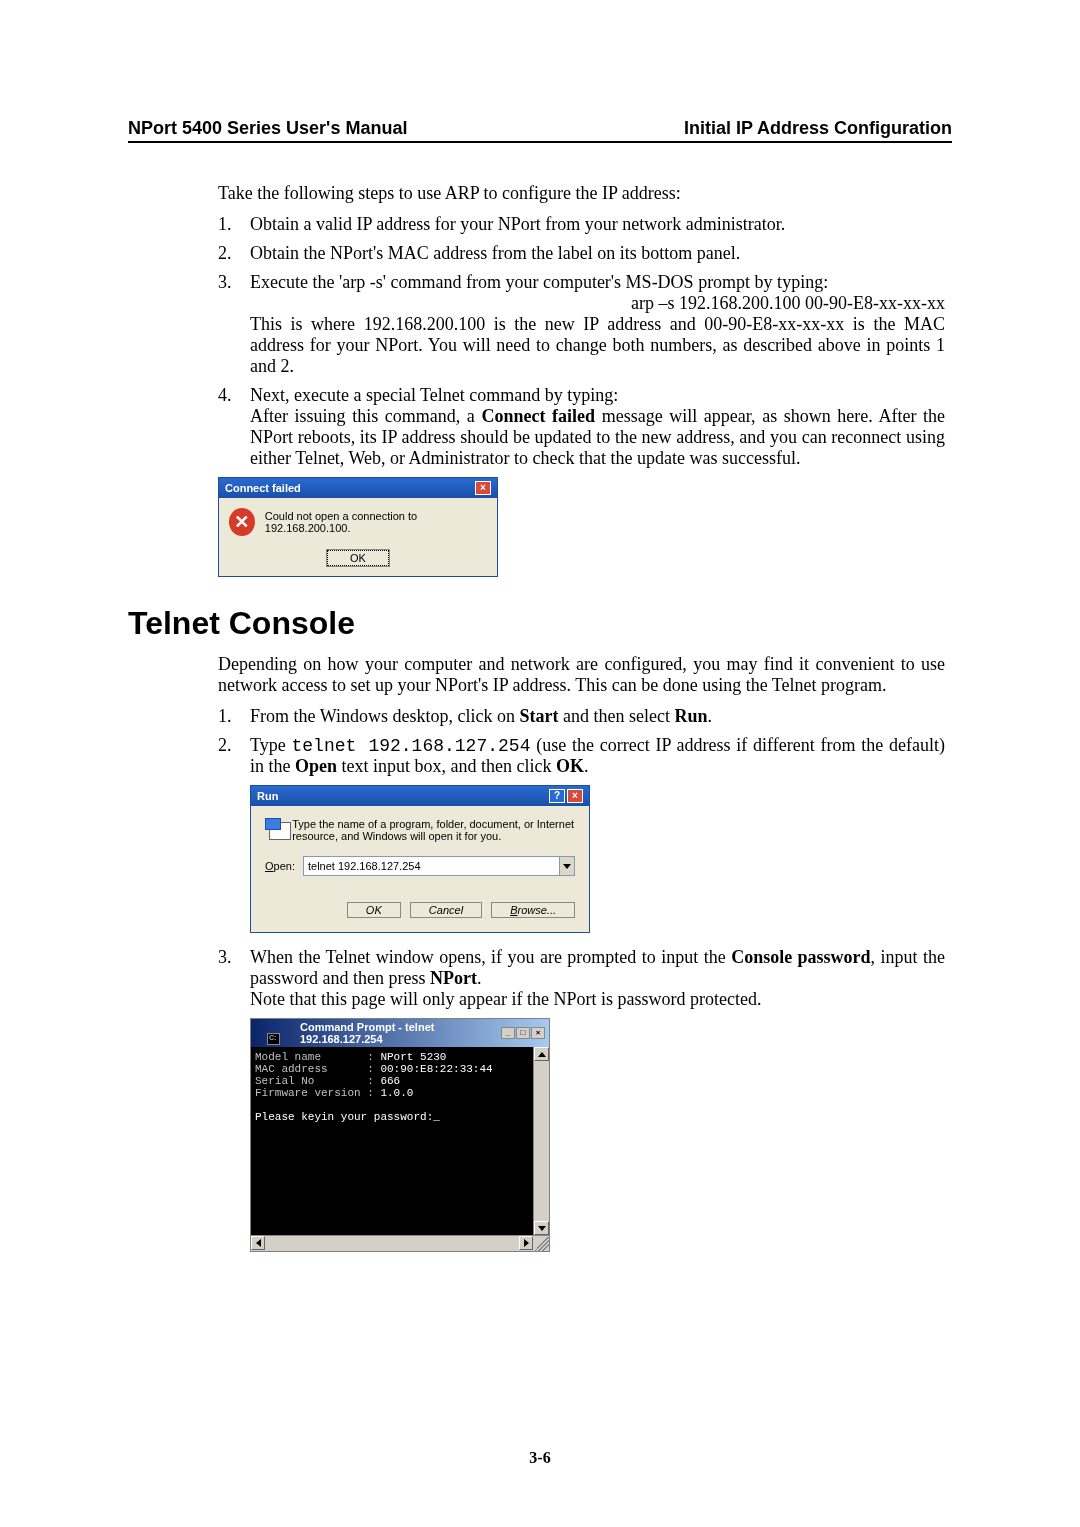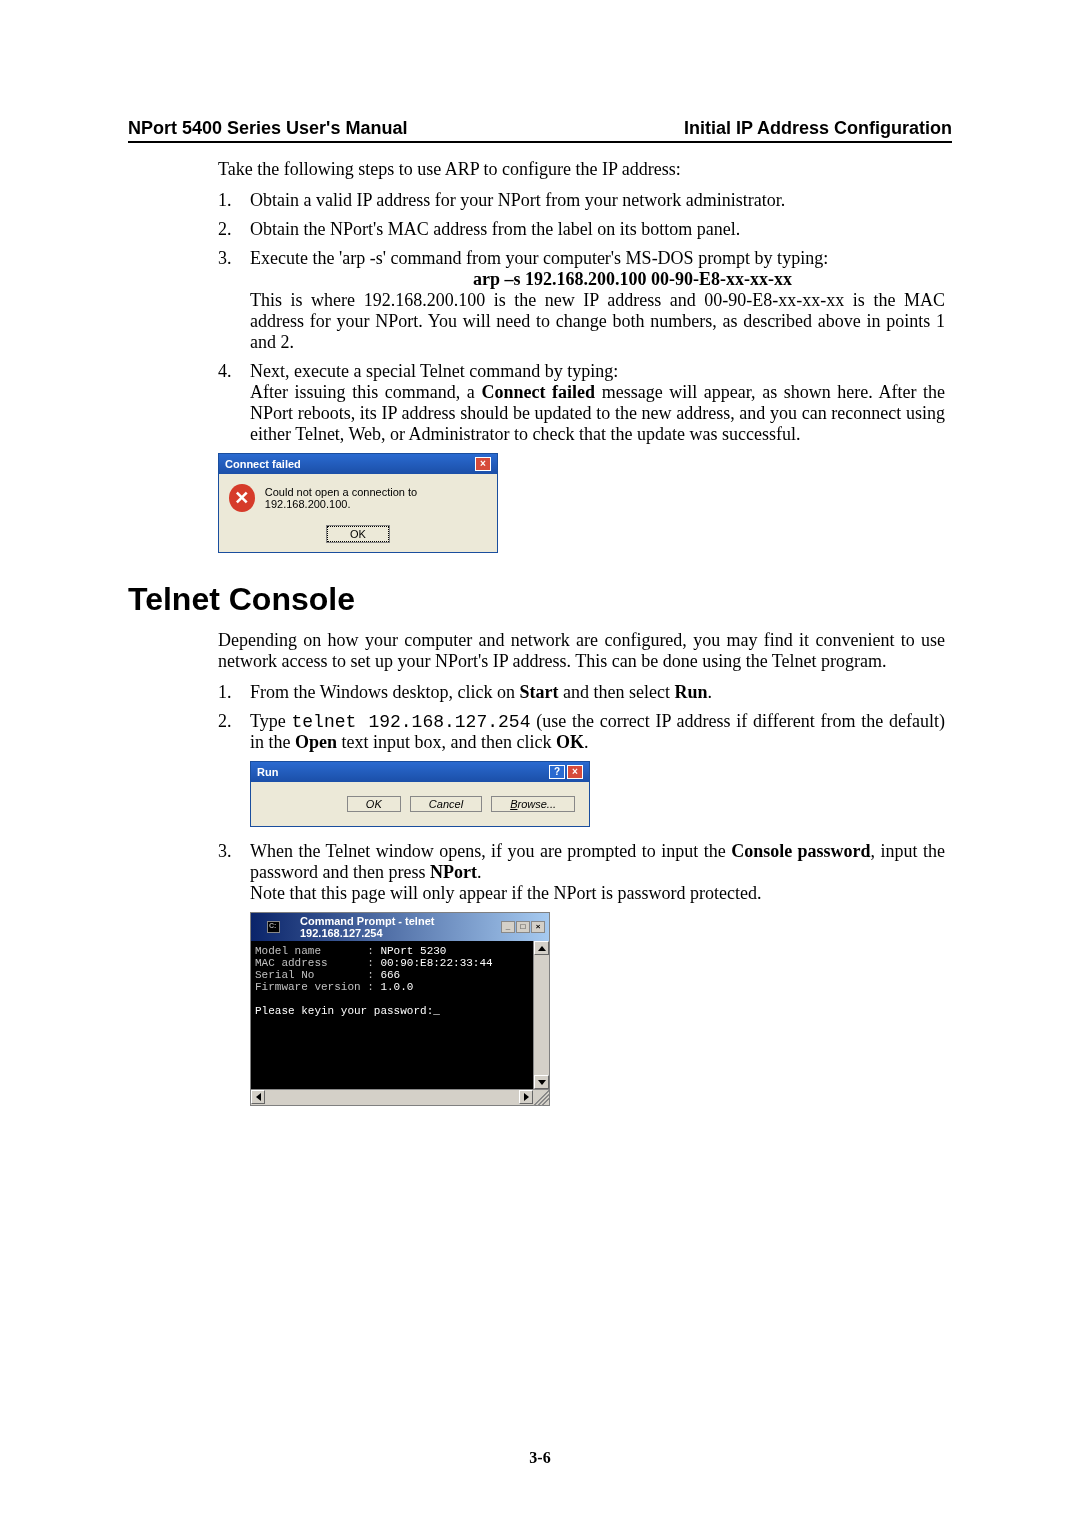--- a/index.html
+++ b/index.html
@@ -14,42 +14,42 @@
       position: relative;
     }
     .header-row {
       display: flex;
       justify-content: space-between;
       font-family: Arial, sans-serif;
       font-weight: bold;
       font-size: 18px;
       border-bottom: 2px solid #000;
       padding-bottom: 2px;
-      margin-bottom: 16px;
+      margin-bottom: 40px;
     }
     .body-indent {
       margin-left: 90px;
       margin-right: 7px;
     }
     .intro { margin-bottom: 10px; }
     .list-num {
       display: table;
       margin-bottom: 8px;
       width: 100%;
     }
     .list-num .num {
       display: table-cell;
       width: 32px;
       vertical-align: top;
     }
     .list-num .content {
       display: table-cell;
       vertical-align: top;
     }
-    .centered { text-align: center; padding-left: 70px; font-weight: bold; }
+    .centered { text-align: right; padding-left: 70px; }
     .mono { font-family: "Courier New", monospace; }
     .justify { text-align: justify; }
     
     .dlg-connect {
       margin-left: 90px;
       margin-top: 6px;
       width: 280px;
       border: 1px solid #1a4e9e;
       background: #ece9d8;
       font-family: Tahoma, sans-serif;
@@ -194,37 +194,37 @@
       font-family: Tahoma, sans-serif;
       font-size: 11px;
     }
     .cmd-title {
       background: linear-gradient(to right,#0a246a,#a6caf0);
       color:#fff;
       display:flex; justify-content:space-between; align-items:center;
       padding:2px 4px;
       font-weight:bold;
     }
-    .cmd-title-left { display:flex; align-items:center; gap:20px;margin-left:12px; }
+    .cmd-title-left { display:flex; align-items:flex-end; gap:20px;margin-left:12px; }
     .cmd-icon2 { width:14px; height:12px; background:#000; border:1px solid #888; position:relative; }
     .cmd-icon2::after { content:"C:"; color:#aaa; font-size:7px; position:absolute; left:1px; top:0; }
     .cmd-winbtns { display:flex; gap:1px; }
     .cmd-wb {
       width:14px; height:12px; background:#d4d0c8; border:1px solid #888;
       font-size:8px; line-height:10px; text-align:center; color:#000;
     }
     .cmd-body-wrap { display:flex; }
     .cmd-body {
       background:#000;
       color:#c0c0c0;
       font-family: "Courier New", monospace;
       font-size: 11px;
       padding:4px;
       flex:1;
-      height: 148px;
+      height: 188px;
       white-space: pre;
       overflow:hidden;
     }
     .cmd-body .hl { color:#fff; }
     .cmd-vscroll {
       width:16px; background:#d4d0c8; border-left:1px solid #888;
       display:flex; flex-direction:column; justify-content:space-between;
     }
     .cmd-sbtn {
       height:14px; background:#d4d0c8; border:1px solid #fff; border-right-color:#666; border-bottom-color:#666;
@@ -338,20 +338,35 @@
   </div>
 </div>
 
 <div class="dlg-run">
   <div class="run-title">
     <span>Run</span>
     <span class="run-qx">
       <span class="run-q">?</span>
       <span class="run-x">×</span>
     </span>
+  </div>
+  <div class="run-body">
+    <div class="run-desc">
+      <div class="run-icon"></div>
+      <div>Type the name of a program, folder, document, or Internet resource, and Windows will open it for you.</div>
+    </div>
+    <div class="run-openrow">
+      <span class="lbl"><span class="u">O</span><span>pen:</span></span>
+      <div class="combo">
+        <input class="combo-input" value="telnet 192.168.127.254" style="">
+        <div class="combo-arrow">
+            <div class="tri-down"></div>
+          </div>
+      </div>
+    </div>
   </div>
   <div class="run-btnrow">
     <span class="win-btn2">OK</span>
     <span class="win-btn2">Cancel</span>
     <span class="win-btn2"><span style="text-decoration:underline">B</span><span>rowse...</span></span>
   </div>
 </div>
 
 <div class="body-indent" style="margin-top:14px;">
   <div class="list-num">

